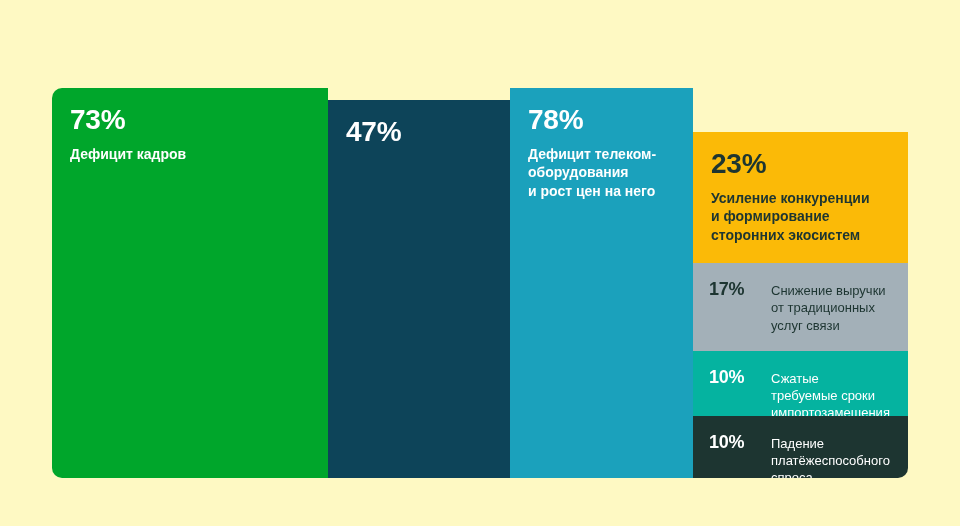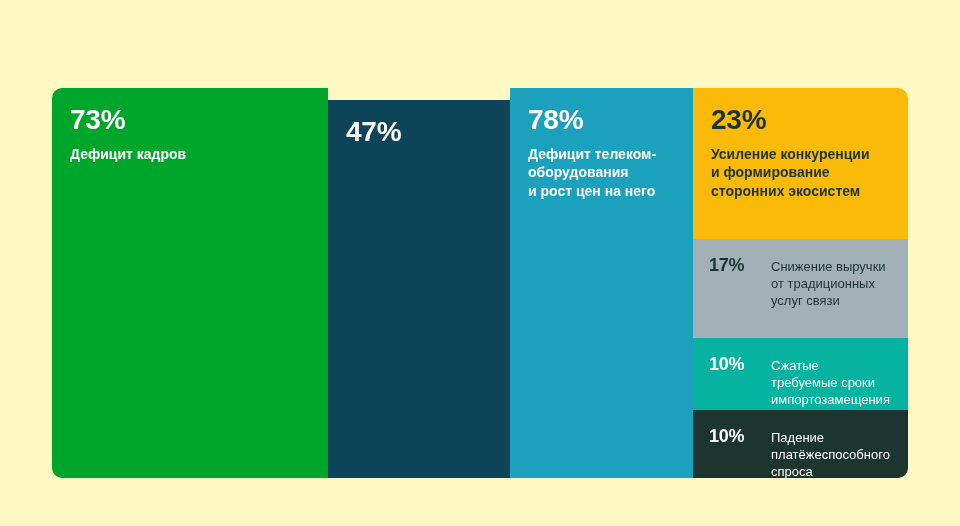--- a/index.html
+++ b/index.html
@@ -131,21 +131,21 @@
       <div class="tile tile-stacked" id="tile-telecom" style="background-color: rgb(27, 161, 188); color: rgb(255, 255, 255);">
         <div class="pct">78%</div>
         <div class="label">Дефицит телеком-
 оборудования
 и рост цен на него</div>
       </div>
     </div>
 
     <div class="col" id="col-4">
 
-      <div class="tile tile-stacked" id="tile-competition" style="background-color: rgb(251, 186, 7); color: rgb(29, 53, 49);">
+      <div class="tile tile-stacked" id="tile-competition" style="background-color: rgb(251, 186, 7); color: rgb(29, 53, 49); margin-top: 44px;">
         <div class="pct">23%</div>
         <div class="label">Усиление конкуренции
 и формирование
 сторонних экосистем</div>
       </div>
 
       <div class="tile tile-row" id="tile-revenue" style="background-color: rgb(163, 176, 184); color: rgb(29, 53, 49);">
         <div class="pct">17%</div>
         <div class="label">Снижение выручки
 от традиционных

